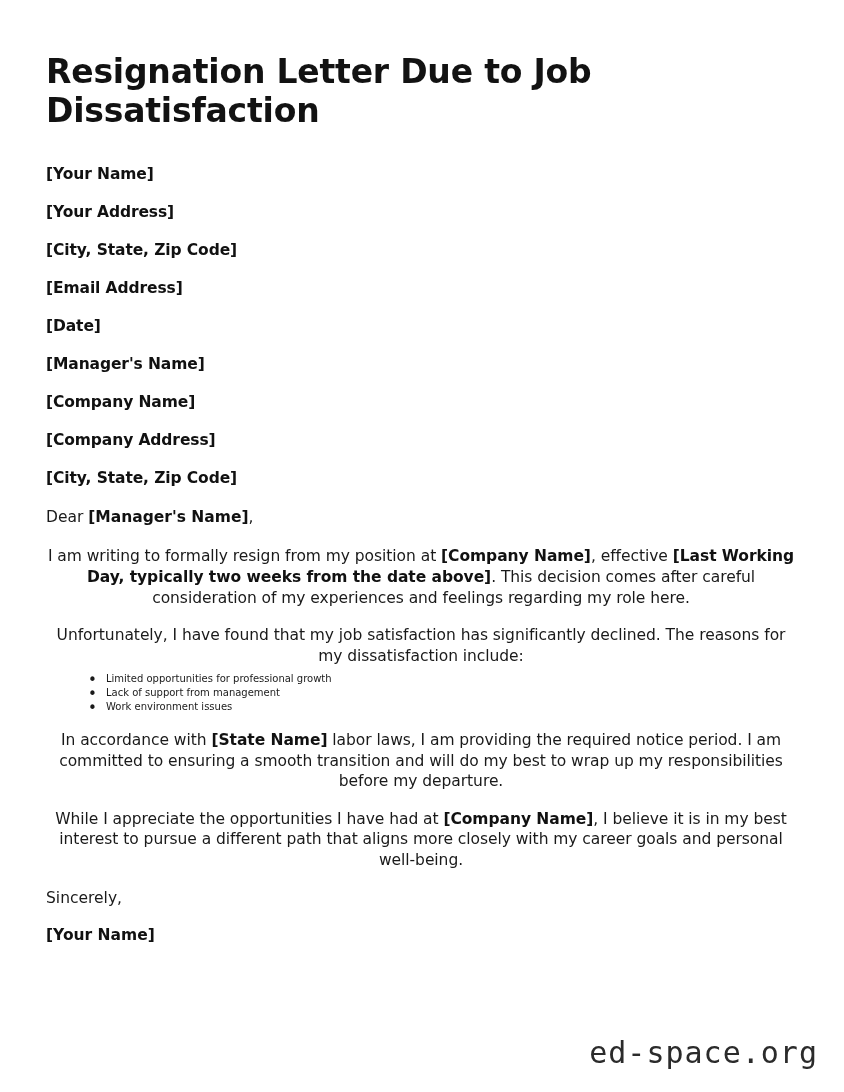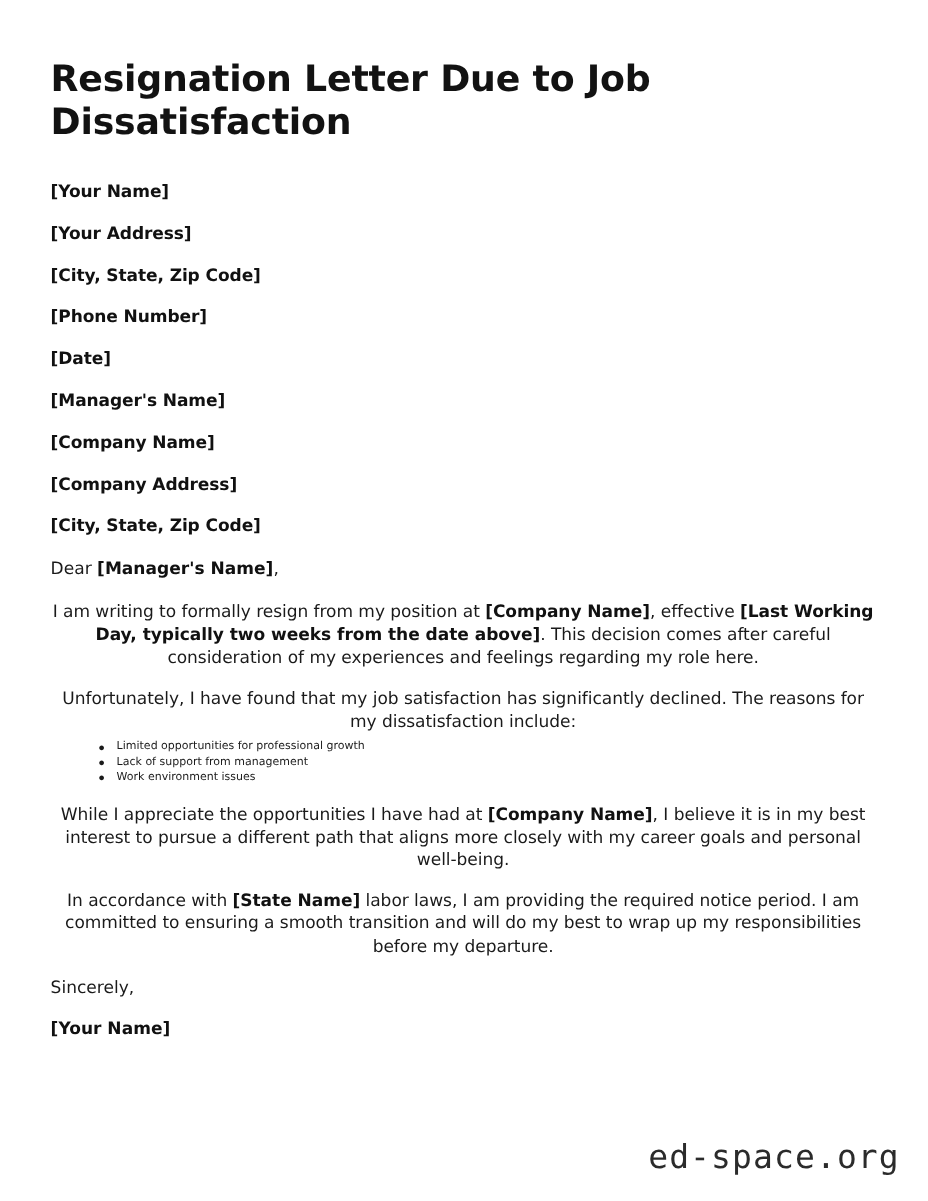--- a/index.html
+++ b/index.html
@@ -113,21 +113,21 @@
 <body>
 
 <div class="page">
 
   <h1 class="doc-title">Resignation Letter Due to Job Dissatisfaction</h1>
 
   <div>
     <p class="field-line">[Your Name]</p>
     <p class="field-line">[Your Address]</p>
     <p class="field-line">[City, State, Zip Code]</p>
-    <p class="field-line">[Phone Number]</p>
+    <p class="field-line">[Email Address]</p>
     <p class="field-line">[Date]</p>
   </div>
 
   <div>
     <p class="field-line">[Manager's Name]</p>
     <p class="field-line">[Company Name]</p>
     <p class="field-line">[Company Address]</p>
     <p class="field-line">[City, State, Zip Code]</p>
   </div>
 
@@ -136,23 +136,23 @@
   <p class="para"><span>I am writing to formally resign from my position at </span><b>[Company Name]</b><span>, effective </span><b>[Last Working Day, typically two weeks from the date above]</b><span>. This decision comes after careful consideration of my experiences and feelings regarding my role here.</span></p>
 
   <p class="para tight">Unfortunately, I have found that my job satisfaction has significantly declined. The reasons for my dissatisfaction include:</p>
 
   <ul class="reasons">
     <li>Limited opportunities for professional growth</li>
     <li>Lack of support from management</li>
     <li>Work environment issues</li>
   </ul>
 
+  <p class="para"><span>In accordance with </span><b>[State Name]</b><span> labor laws, I am providing the required notice period. I am committed to ensuring a smooth transition and will do my best to wrap up my responsibilities before my departure.</span></p>
+
   <p class="para"><span>While I appreciate the opportunities I have had at </span><b>[Company Name]</b><span>, I believe it is in my best interest to pursue a different path that aligns more closely with my career goals and personal well-being.</span></p>
-
-  <p class="para"><span>In accordance with </span><b>[State Name]</b><span> labor laws, I am providing the required notice period. I am committed to ensuring a smooth transition and will do my best to wrap up my responsibilities before my departure.</span></p>
 
 
   <p class="sign-off">Sincerely,</p>
 
   <p class="sign-name">[Your Name]</p>
 
 </div>
 
 <div class="watermark">ed-space.org</div>
 

